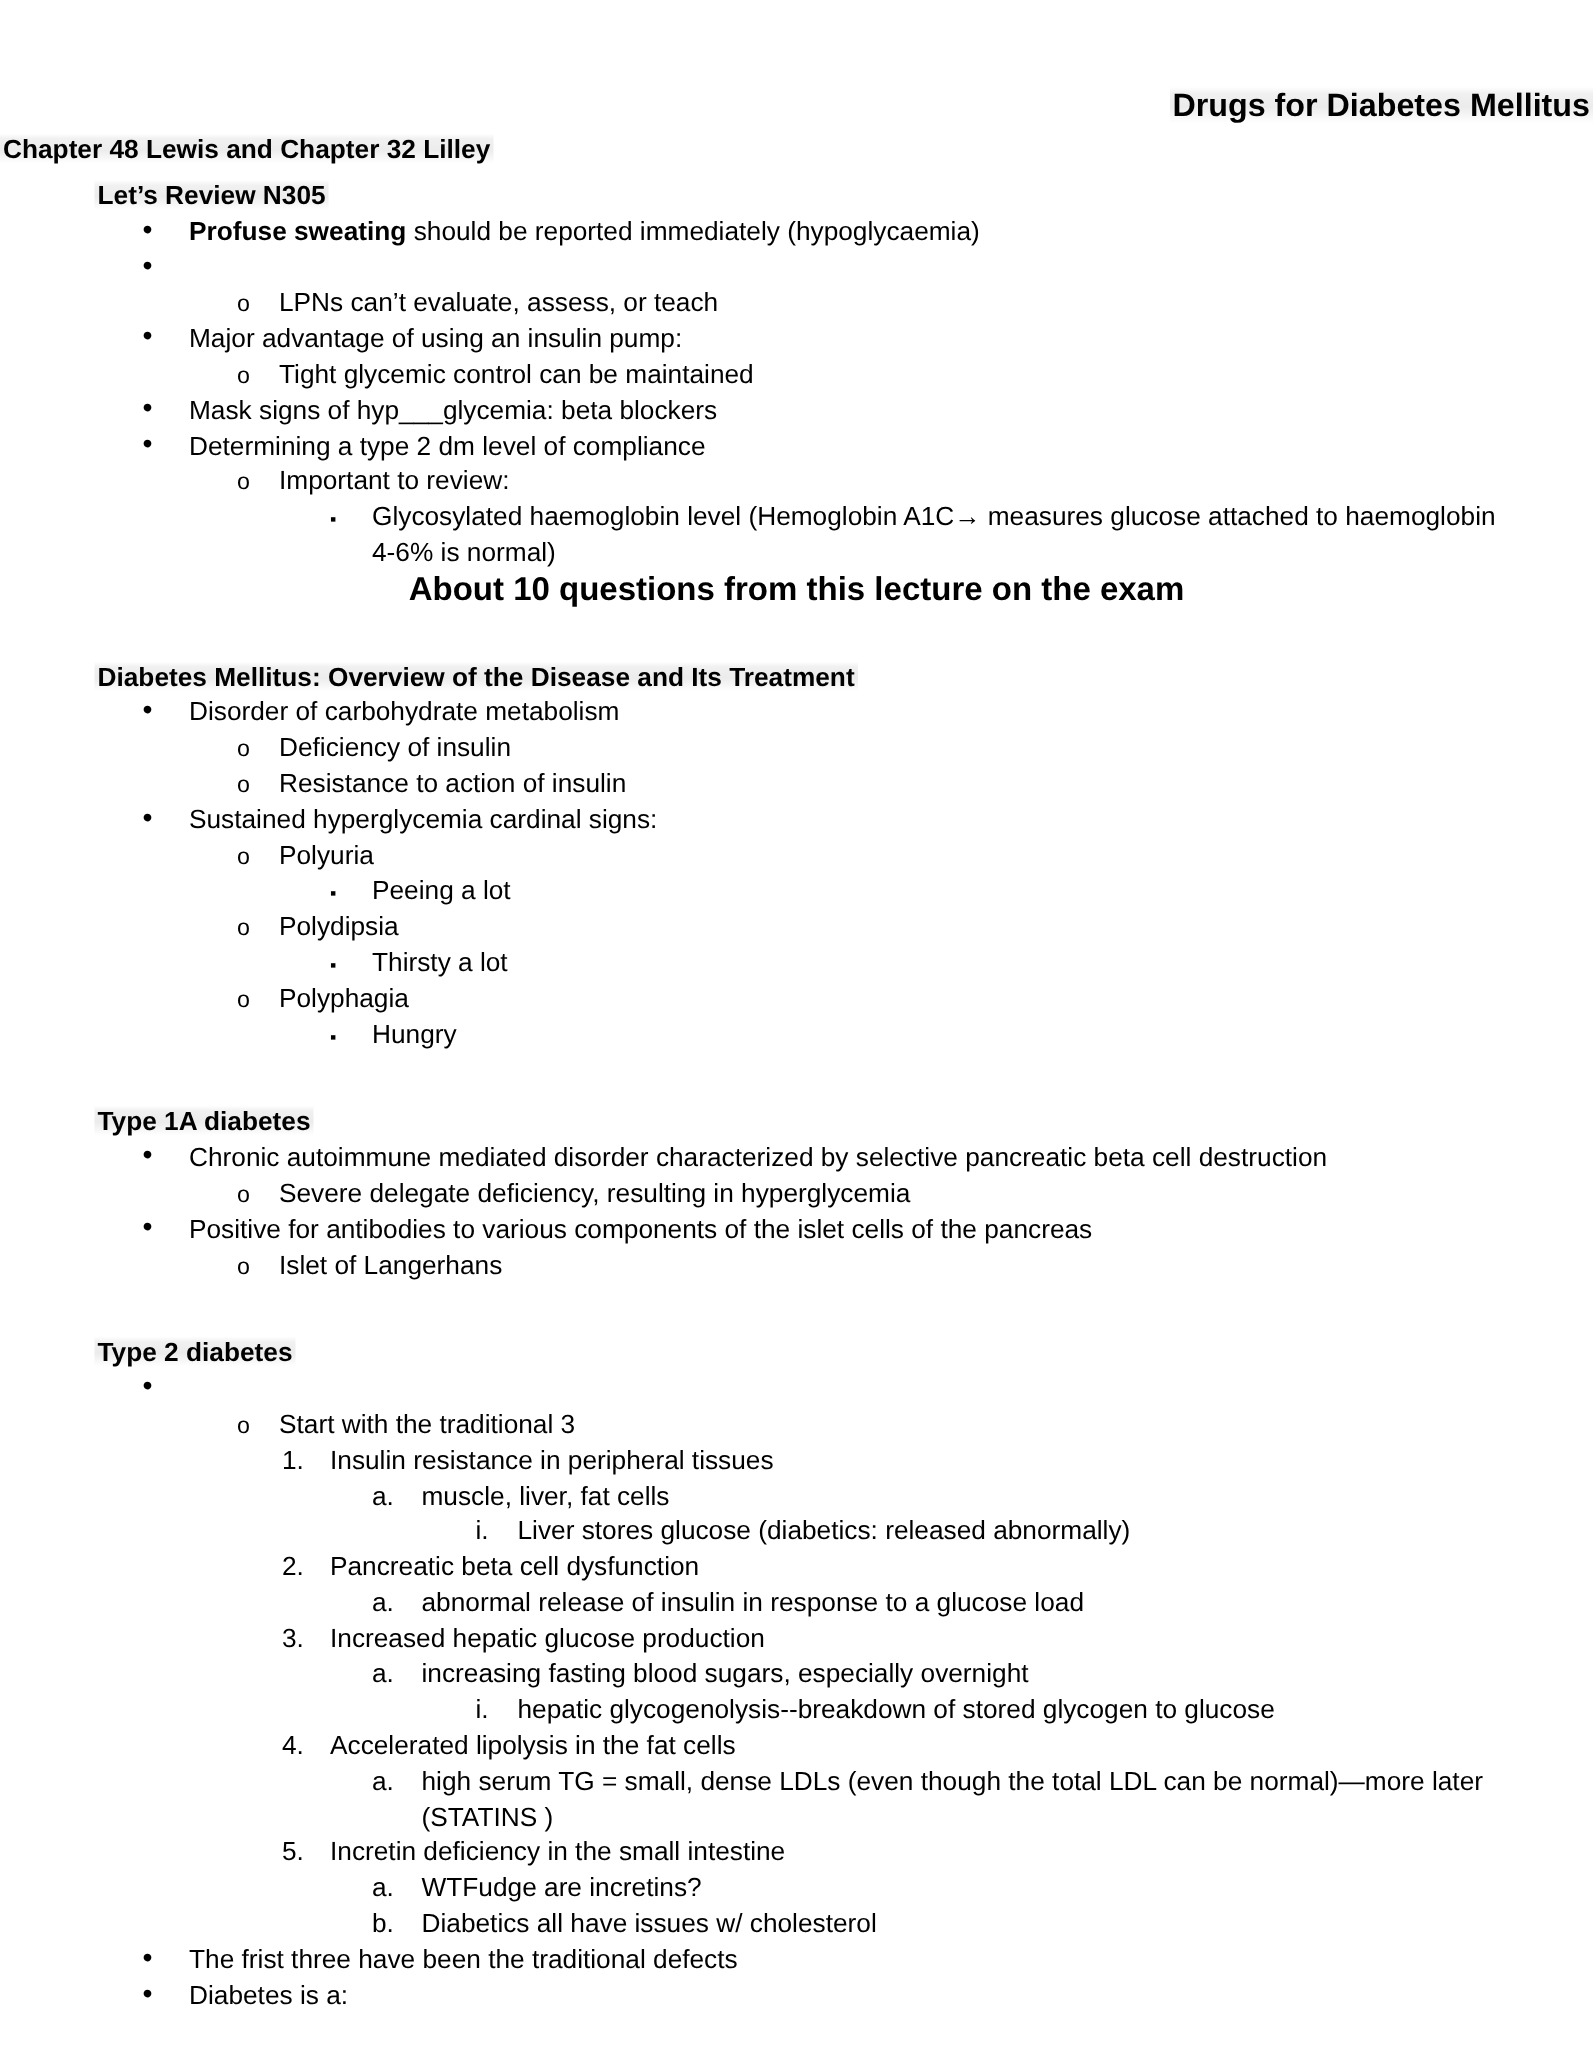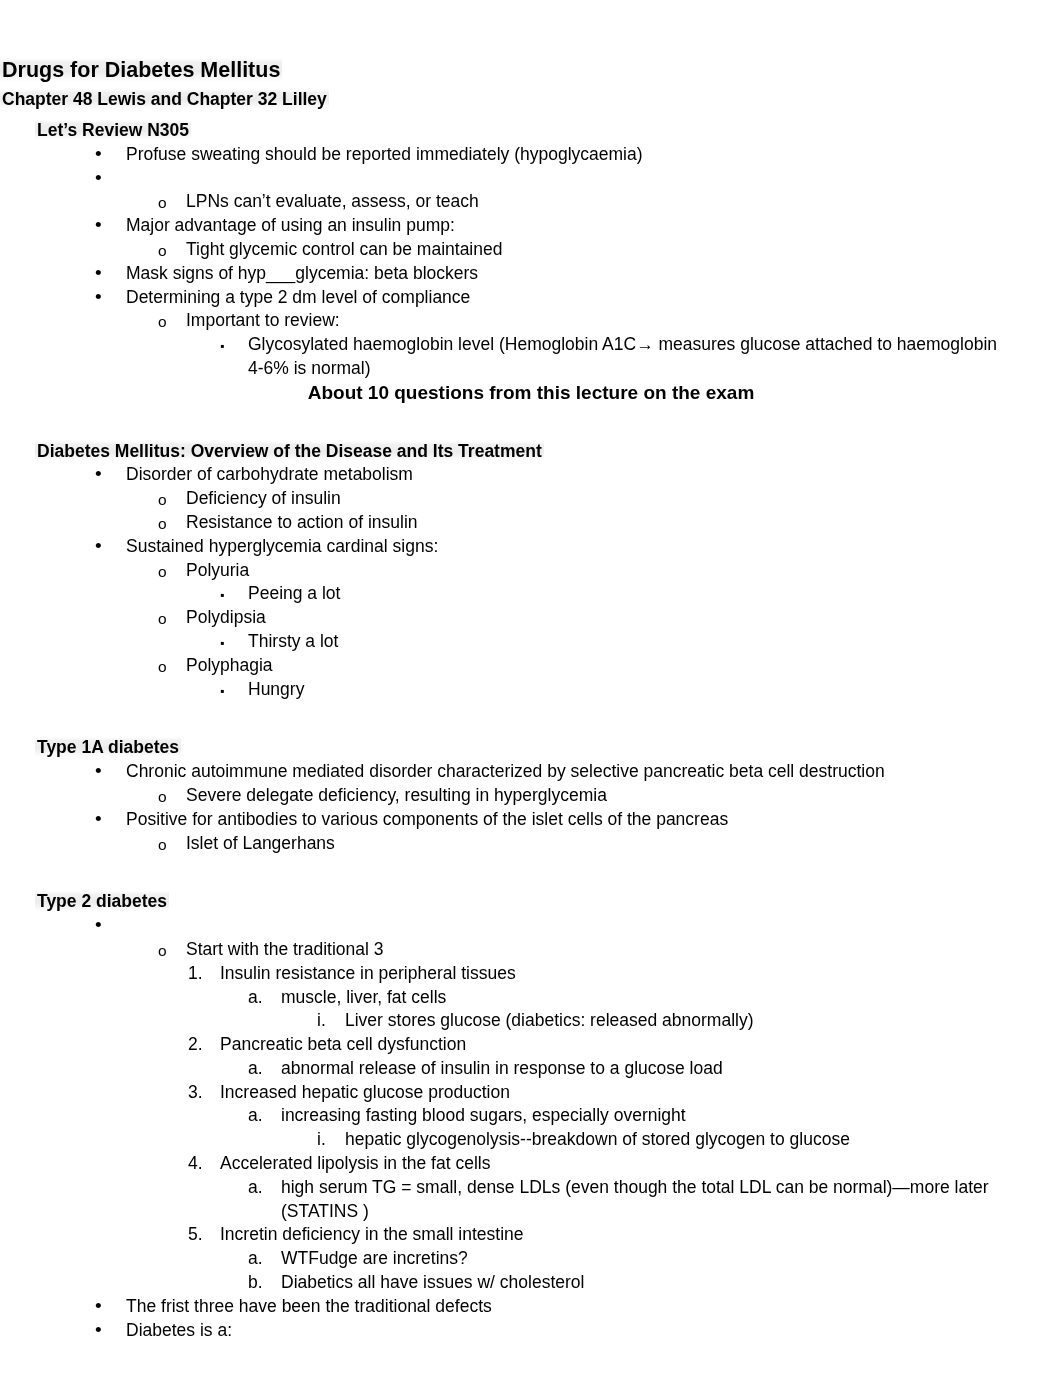--- a/index.html
+++ b/index.html
@@ -18,21 +18,21 @@
     position: relative;
     width: 1062px;
     height: 1377px;
     box-sizing: border-box;
     padding: 0;
     overflow: hidden;
   }
 
   
   .doc-title {
-    text-align: left;
+    text-align: right;
     font-size: 21.5px;
     font-weight: bold;
     line-height: 26px;
     padding-top: 57px;
   }
   .doc-subtitle {
     text-align: left;
     font-size: 17.5px;
     font-weight: bold;
     line-height: 24px;
@@ -51,21 +51,21 @@
     padding: 0 2px;
     box-decoration-break: clone;
     -webkit-box-decoration-break: clone;
   }
 
   
   .heading {
     font-size: 17.5px;
     font-weight: bold;
     line-height: 23.8px;
-    margin-left: 35px;
+    margin-left: 63px;
   }
 
   
   .row {
     position: relative;
     font-size: 17.5px;
     line-height: 23.8px;
     min-height: 23.8px;
   }
   .row .mk {
@@ -97,28 +97,28 @@
 
   
   .la1 { padding-left: 281px; }
   .la1 > .mk { left: 248px; }
 
   
   .lr1 { padding-left: 345px; }
   .lr1 > .mk { left: 317px; }
 
   .centered-bold {
-    font-size: 19px;
+    font-size: 22px;
     font-weight: bold;
     line-height: 23.8px;
     text-align: center;
   }
   .gap-lg { height: 35px; }
 
-  b, .b { font-weight: normal; }
+  b, .b { font-weight: bold; }
 </style>
 </head>
 <body>
 
 <div class="page">
 
   <div class="doc-title"><span class="hl">Drugs for Diabetes Mellitus</span></div>
   <div class="doc-subtitle"><span class="hl">Chapter 48 Lewis and Chapter 32 Lilley</span></div>
 
   <div class="heading" style="margin-top:8px;"><span class="hl">Let’s Review N305</span></div>

